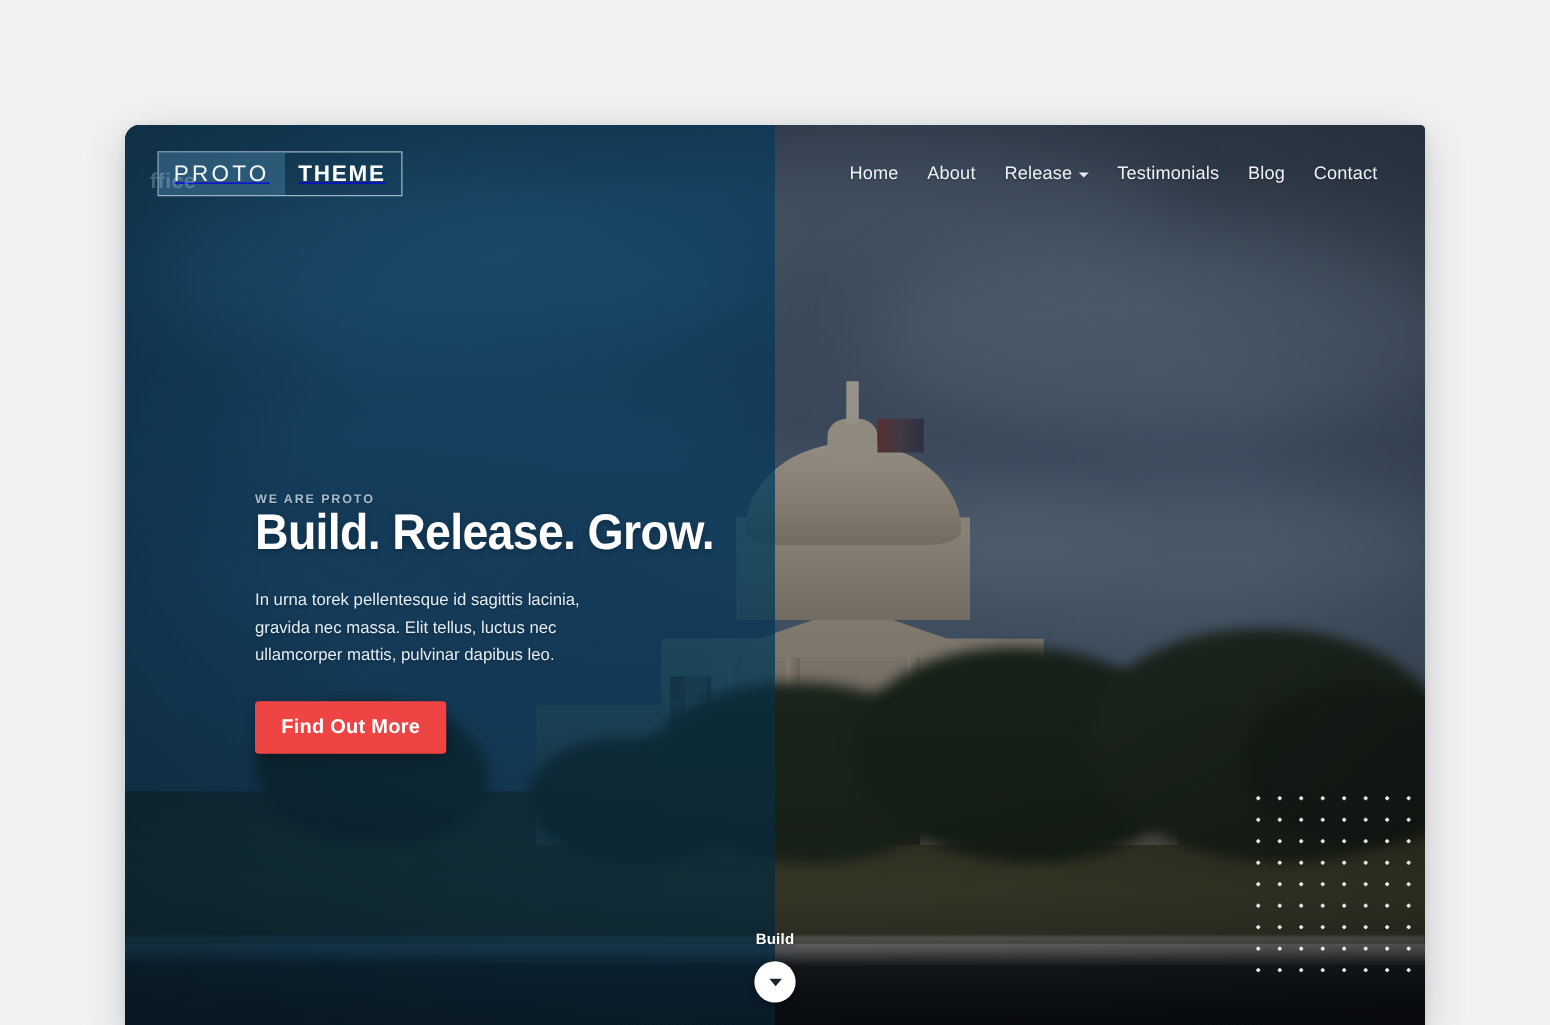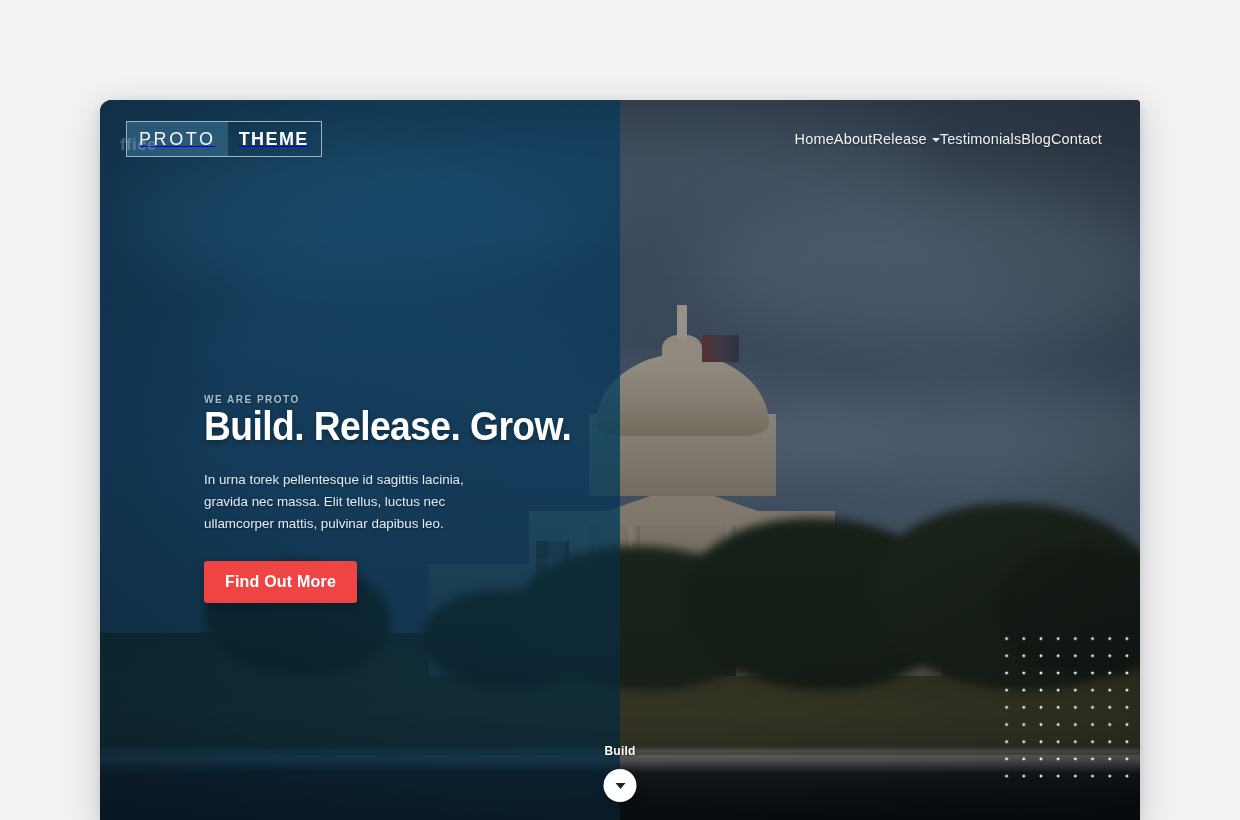--- a/index.html
+++ b/index.html
@@ -253,21 +253,21 @@
   }
   .logo-b {
     display: flex; align-items: center;
     padding: 0 12px 0 11px;
     color: #ffffff;
     font-size: 18px;
     font-weight: 700;
     letter-spacing: 1.4px;
   }
 
-  .main-nav { display: flex; align-items: center; }
+  .main-nav { display: flex; align-items: center; gap: 23px; }
   .nav-link {
     position: relative;
     color: #eef3f8;
     font-size: 14.5px;
     letter-spacing: .15px;
     text-decoration: none;
     cursor: pointer;
     text-shadow: 0 1px 2px rgba(0,0,0,.35);
     white-space: nowrap;
     display: inline-flex;

